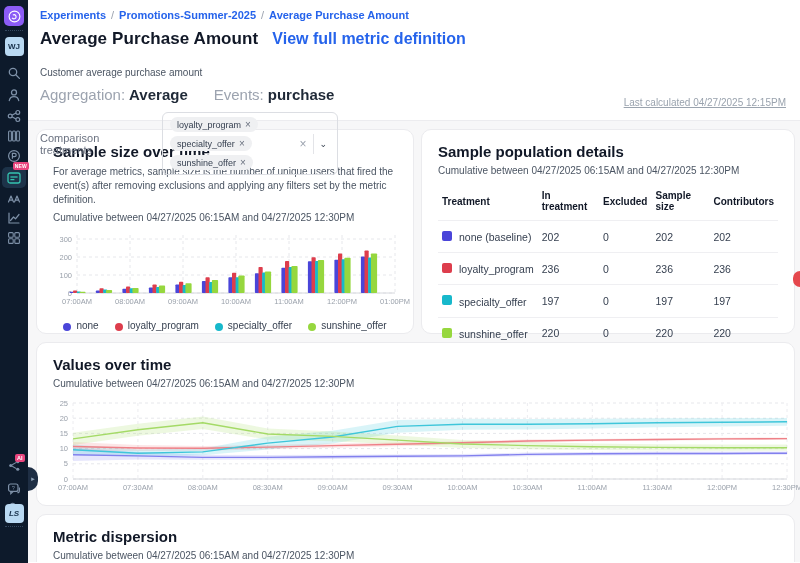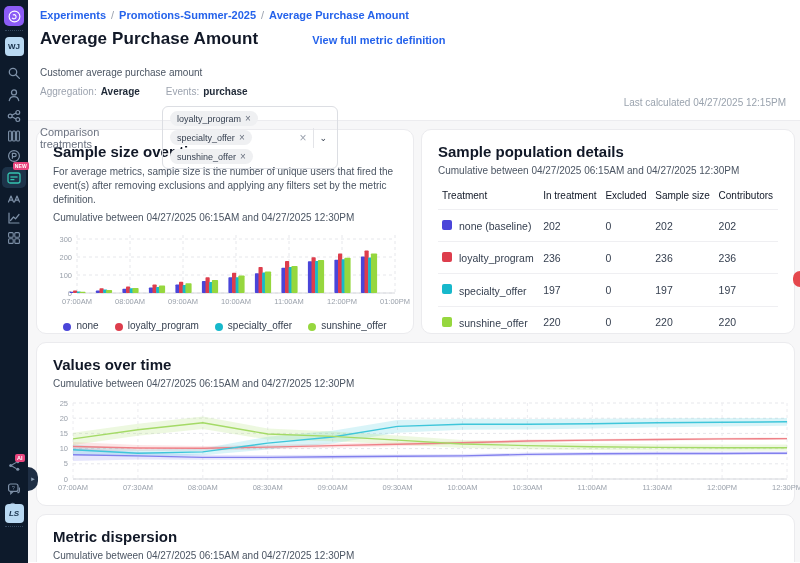--- a/index.html
+++ b/index.html
@@ -22,53 +22,53 @@
   
   .right-handle { position:absolute; right:0; top:271px; width:7px; height:16px; background:#e5484d; border-radius:8px 0 0 8px; z-index:6; }
 
   
   .main { position:absolute; left:28px; top:0; width:772px; height:563px; background:#fff; }
   .page-header { position:relative; padding:9px 32px 0 12px; height:121px; border-bottom:1px solid #ececef; background:#fff; }
   .breadcrumb { font-size:11px; font-weight:bold; color:#2563eb; }
   .breadcrumb .sep { color:#9ca3af; font-weight:normal; margin:0 5px; }
   .title-row { display:flex; align-items:baseline; gap:14px; margin-top:8px; }
   .page-title { font-size:17px; font-weight:bold; color:#111827; letter-spacing:.1px; }
-  .metric-link { font-size:11px; font-weight:bold; color:#2563eb; cursor:pointer;margin-left:40px; }
+  .metric-link { font-size:16px; font-weight:bold; color:#2563eb; cursor:pointer; }
   .subtitle { margin-top:18px; font-size:10px; color:#4b5563; }
-  .agg-row { margin-top:8px; font-size:10px; color:#9ca3af; display:flex; gap:26px; }
+  .agg-row { margin-top:8px; font-size:15px; color:#9ca3af; display:flex; gap:26px; }
   .agg-row b { color:#1f2937; font-weight:bold; margin-left:4px; }
   .cmp-row { margin-top:9px; display:flex; align-items:center; gap:14px; }
   .cmp-label { font-size:11px; color:#6b7280; width:108px; }
   .treat-select { display:flex; align-items:center; border:1px solid #dcdee3; border-radius:6px; padding:4px 7px; min-height:34px; width:176px; }
   .chips { display:flex; flex-wrap:wrap; gap:4px; flex:1; }
   .chip { background:#eff0f2; border-radius:9px; font-size:9px; color:#374151; padding:2px 7px; white-space:nowrap; display:inline-flex; align-items:center; gap:4px; }
   .chip-x { color:#6b7280; font-size:10px; cursor:pointer; }
   .sel-clear { color:#9ca3af; font-size:12px; padding:0 5px; cursor:pointer; }
   .sel-div { width:1px; height:20px; background:#e3e4e8; margin:0 2px; }
   .sel-caret { color:#374151; font-size:9px; padding:0 3px; cursor:pointer; }
-  .last-calc { position:absolute; right:14px; bottom:12px; font-size:10px; color:#9aa3ae; }
+  .last-calc { position:absolute; right:14px; bottom:12px; font-size:10px; color:#9aa3ae;text-decoration:underline; }
 
   
   .content { height:441px; background:#f7f7f8; padding:8px 5px 0 8px; overflow:hidden; }
   .card { background:#fff; border:1px solid #ebebee; border-radius:10px; padding:13px 16px; }
   .row1 { display:flex; gap:7px; margin-bottom:8px; }
   .card-sample { width:378px; height:205px; }
   .card-pop { flex:1; height:205px; }
   .card-values { height:164px; margin-bottom:8px; }
   .card-disp { height:120px; }
   .card-title { font-size:15px; font-weight:bold; color:#111827; }
   .card-desc { font-size:10px; color:#4b5563; line-height:1.4; margin-top:5px; }
   .card-cum { font-size:10px; color:#4b5563; margin-top:5px; }
   .legend { display:flex; justify-content:center; gap:16px; font-size:10px; color:#374151; margin-top:1px; }
   .lg-item { display:inline-flex; align-items:flex-end; gap:5px; cursor:pointer; }
   .lg-item .dot { width:8px; height:8px; border-radius:50%; display:inline-block; }
 
   
   table.pop { width:100%; border-collapse:collapse; margin-top:10px; font-size:10.5px; }
-  table.pop th { font-size:10px; font-weight:normal; color:#111827; text-align:left; padding:4px 4px 8px 4px; }
+  table.pop th { font-size:10px; font-weight:bold; color:#111827; text-align:left; padding:4px 4px 8px 4px; }
   table.pop td { padding:9px 4px; border-top:1px solid #efeff2; color:#374151; }
   .swatch { width:10px; height:10px; border-radius:2px; display:inline-block; margin-right:7px; vertical-align:-1px; }
   .tname { display:inline-block; max-width:80px; overflow:hidden; white-space:nowrap; vertical-align:middle; }
   td.tcell { max-width:104px; white-space:nowrap; overflow:hidden;text-decoration:underline; }
 
   svg.chart { display:block; overflow:visible; margin-top:8px; }
   svg text { font-family:"Liberation Sans", sans-serif; }
 </style>
 </head>
 <body>

